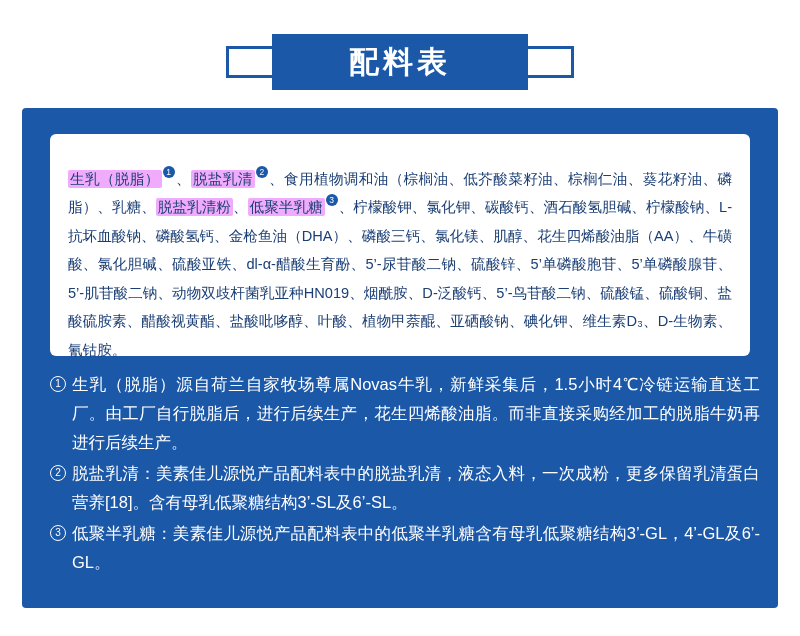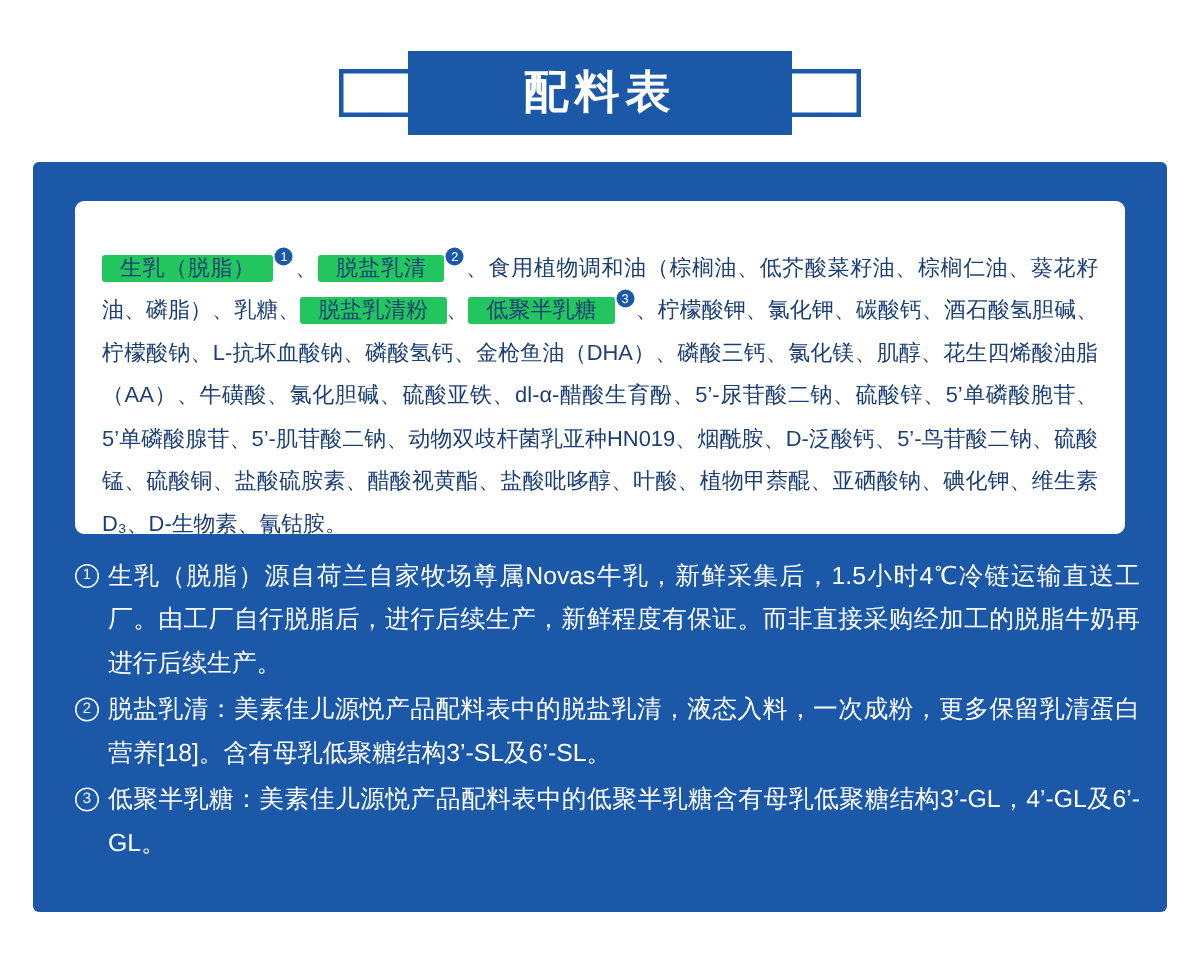--- a/index.html
+++ b/index.html
@@ -97,22 +97,22 @@
     padding: 16px 18px 10px 18px;
   }
   .ingredients-text {
     color: #1b3f75;
     font-size: 14.6px;
     line-height: 28.5px;
     text-align: justify;
     font-family: "Liberation Sans", sans-serif;
   }
   .hl {
-    background: #22c55e;
-    padding: 1px 12px;
+    background: #f0abfc;
+    padding: 1px 2px;
     border-radius: 2px;
   }
   .sup-num {
     display: inline-block;
     width: 12px;
     height: 12px;
     border-radius: 50%;
     background: #1b58a8;
     color: #ffffff;
     font-size: 8.5px;
@@ -178,21 +178,21 @@
       <div class="ingredients-card">
         <p class="ingredients-text">
           <span class="hl">生乳（脱脂）</span><span class="sup-num">1</span>、<span class="hl">脱盐乳清</span><span class="sup-num">2</span><span>、食用植物调和油（棕榈油、低芥酸菜籽油、棕榈仁油、葵花籽油、磷脂）、乳糖、</span><span class="hl">脱盐乳清粉</span>、<span class="hl">低聚半乳糖</span><span class="sup-num">3</span><span>、柠檬酸钾、氯化钾、碳酸钙、酒石酸氢胆碱、柠檬酸钠、L-抗坏血酸钠、磷酸氢钙、金枪鱼油（DHA）、磷酸三钙、氯化镁、肌醇、花生四烯酸油脂（AA）、牛磺酸、氯化胆碱、硫酸亚铁、dl-α-醋酸生育酚、5’-尿苷酸二钠、硫酸锌、5’单磷酸胞苷、5’单磷酸腺苷、5’-肌苷酸二钠、动物双歧杆菌乳亚种HN019、烟酰胺、D-泛酸钙、5’-鸟苷酸二钠、硫酸锰、硫酸铜、盐酸硫胺素、醋酸视黄酯、盐酸吡哆醇、叶酸、植物甲萘醌、亚硒酸钠、碘化钾、维生素D₃、D-生物素、氰钴胺。</span>
         </p>
       </div>
 
       <div class="notes">
 
         <div class="note">
           <span class="note-bullet">1</span>
-          <span class="note-text">生乳（脱脂）源自荷兰自家牧场尊属Novas牛乳，新鲜采集后，1.5小时4℃冷链运输直送工厂。由工厂自行脱脂后，进行后续生产，新鲜程度有保证。而非直接采购经加工的脱脂牛奶再进行后续生产。</span>
+          <span class="note-text">生乳（脱脂）源自荷兰自家牧场尊属Novas牛乳，新鲜采集后，1.5小时4℃冷链运输直送工厂。由工厂自行脱脂后，进行后续生产，花生四烯酸油脂。而非直接采购经加工的脱脂牛奶再进行后续生产。</span>
         </div>
 
         <div class="note">
           <span class="note-bullet">2</span>
           <span class="note-text">脱盐乳清：美素佳儿源悦产品配料表中的脱盐乳清，液态入料，一次成粉，更多保留乳清蛋白营养[18]。含有母乳低聚糖结构3’-SL及6’-SL。</span>
         </div>
 
         <div class="note">
           <span class="note-bullet">3</span>
           <span class="note-text">低聚半乳糖：美素佳儿源悦产品配料表中的低聚半乳糖含有母乳低聚糖结构3’-GL，4’-GL及6’-GL。</span>

